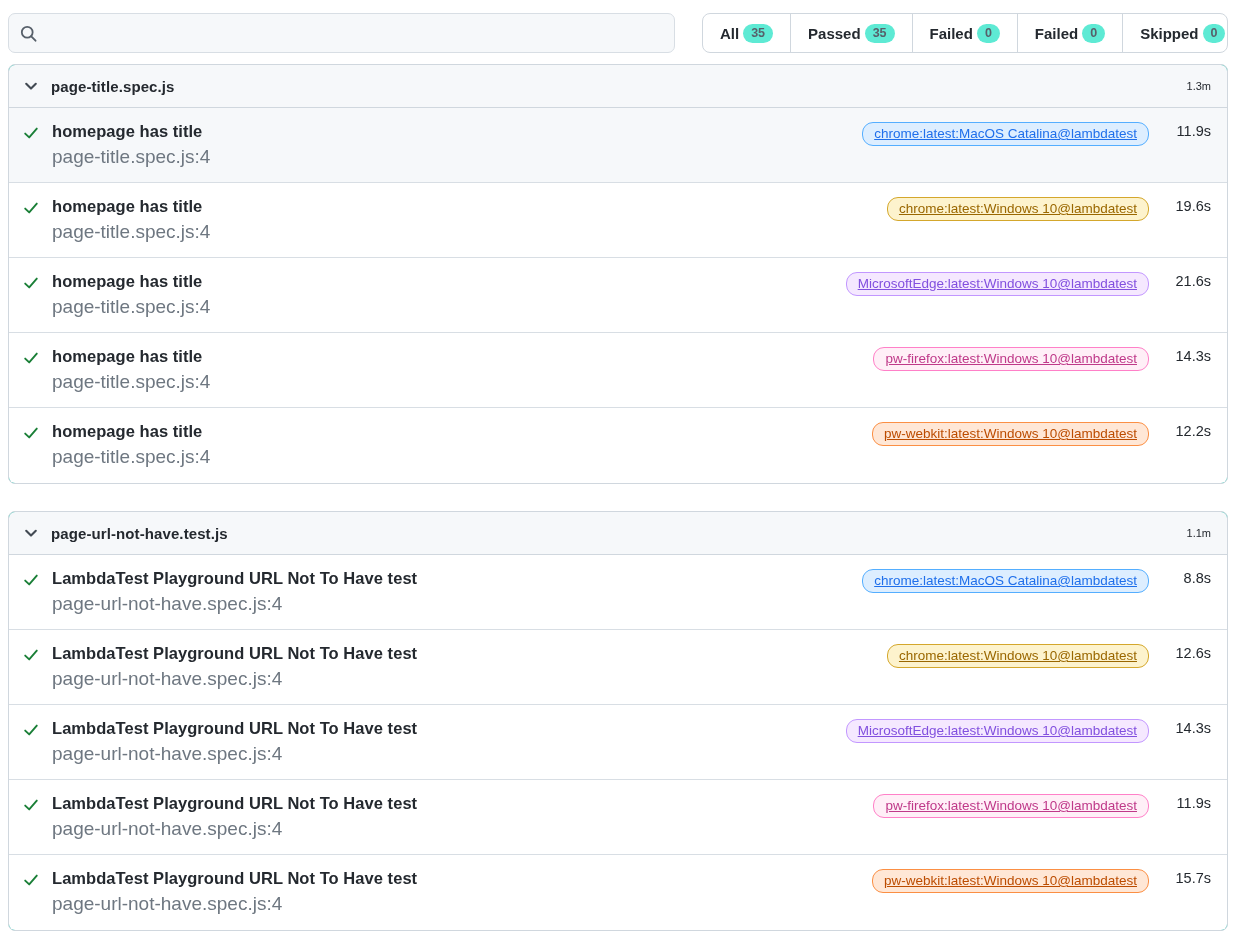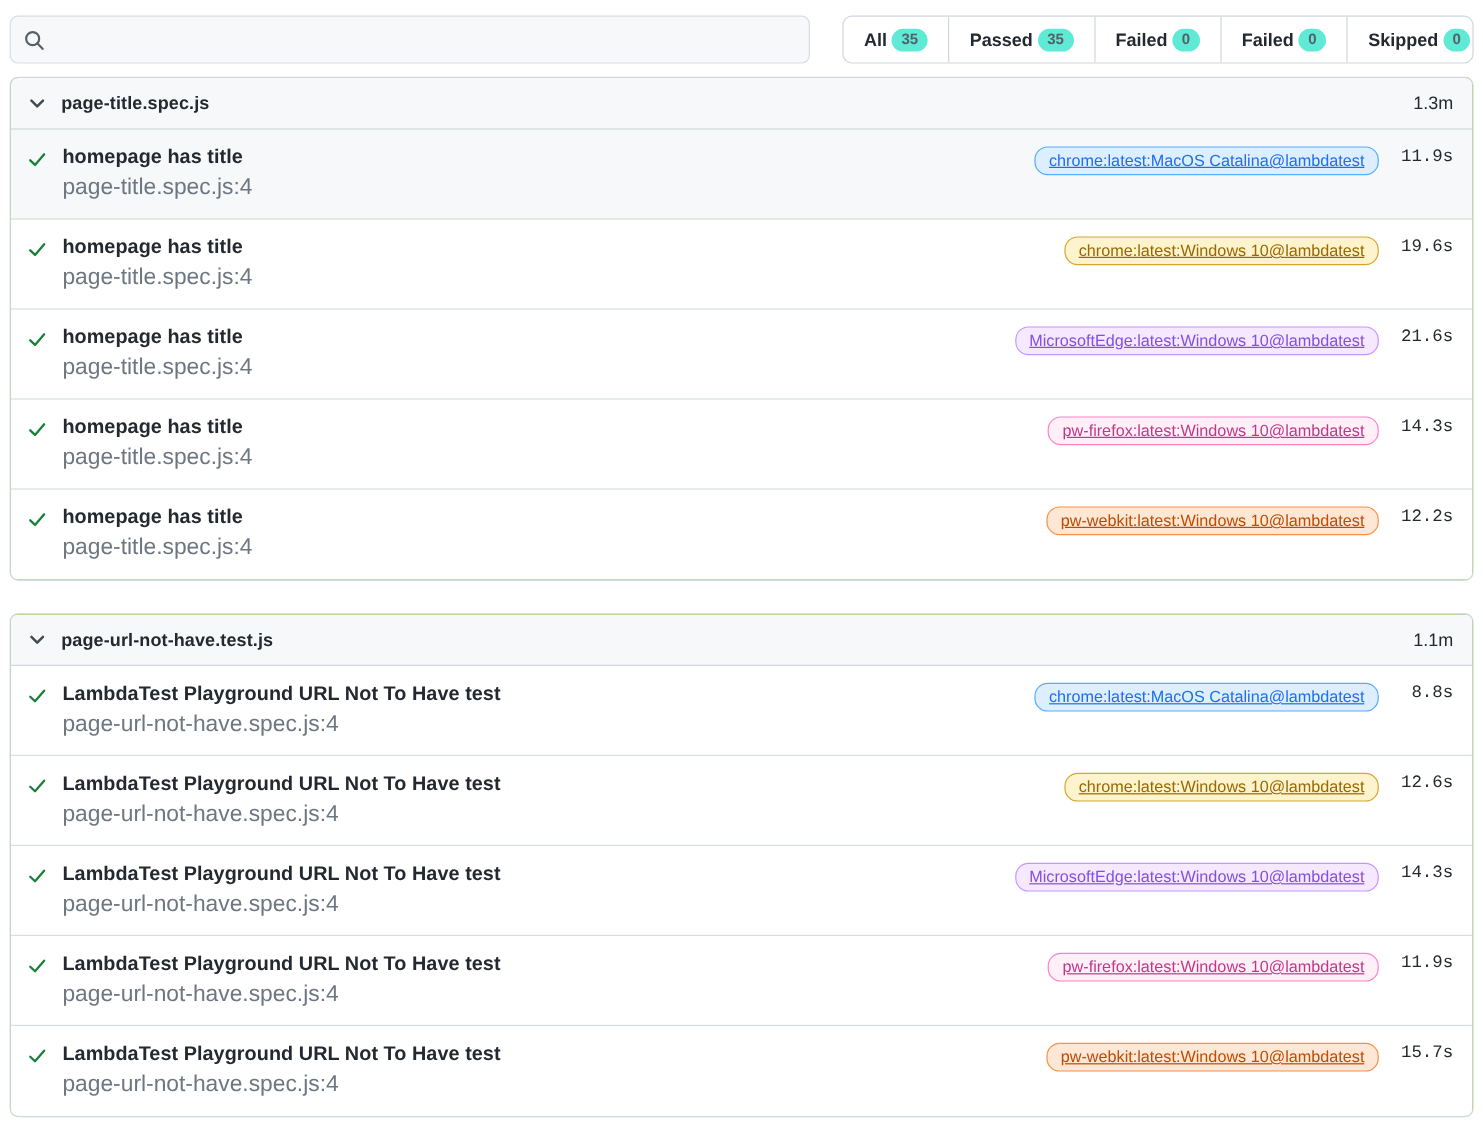--- a/index.html
+++ b/index.html
@@ -102,21 +102,21 @@
     text-align: center;
     line-height: 15px;
   }
 
   
   .groups { display: block; }
 
   .group-card {
     border: 1px solid #d0d7de;
     border-radius: 7px;
-    background: #84cc16;
+    background: #14b8a6;
     margin-bottom: 27px;
     overflow: hidden;
   }
 
   .group-header {
     display: flex;
     align-items: center;
     height: 43px;
     background: #f6f8fa;
     border-bottom: 1px solid #d0d7de;
@@ -133,21 +133,21 @@
   }
   .group-title {
     flex: 1 1 auto;
     font-size: 15px;
     font-weight: bold;
     color: #24292f;
     letter-spacing: 0.1px;
   }
   .group-duration {
     flex: 0 0 auto;
-    font-size: 15px;
+    font-size: 11px;
     color: #24292f;
     text-align: right;
   }
 
   
   .test-row {
     display: flex;
     align-items: flex-start;
     border-bottom: 1px solid #d8dee4;
     padding: 12px 16px 13px 14px;
@@ -203,21 +203,20 @@
     text-decoration: underline;
   }
 
   .test-duration {
     flex: 0 0 auto;
     width: 62px;
     text-align: right;
     font-size: 14.5px;
     color: #24292f;
     padding-top: 3px;
-    font-family: Liberation Mono, monospace;
   }
 </style>
 </head>
 <body>
 
 <div class="report-root">
 
   <div class="toolbar">
     <div class="search-box">
       <svg class="search-icon" viewBox="0 0 16 16" fill="none" stroke="currentColor" stroke-width="1.7">

